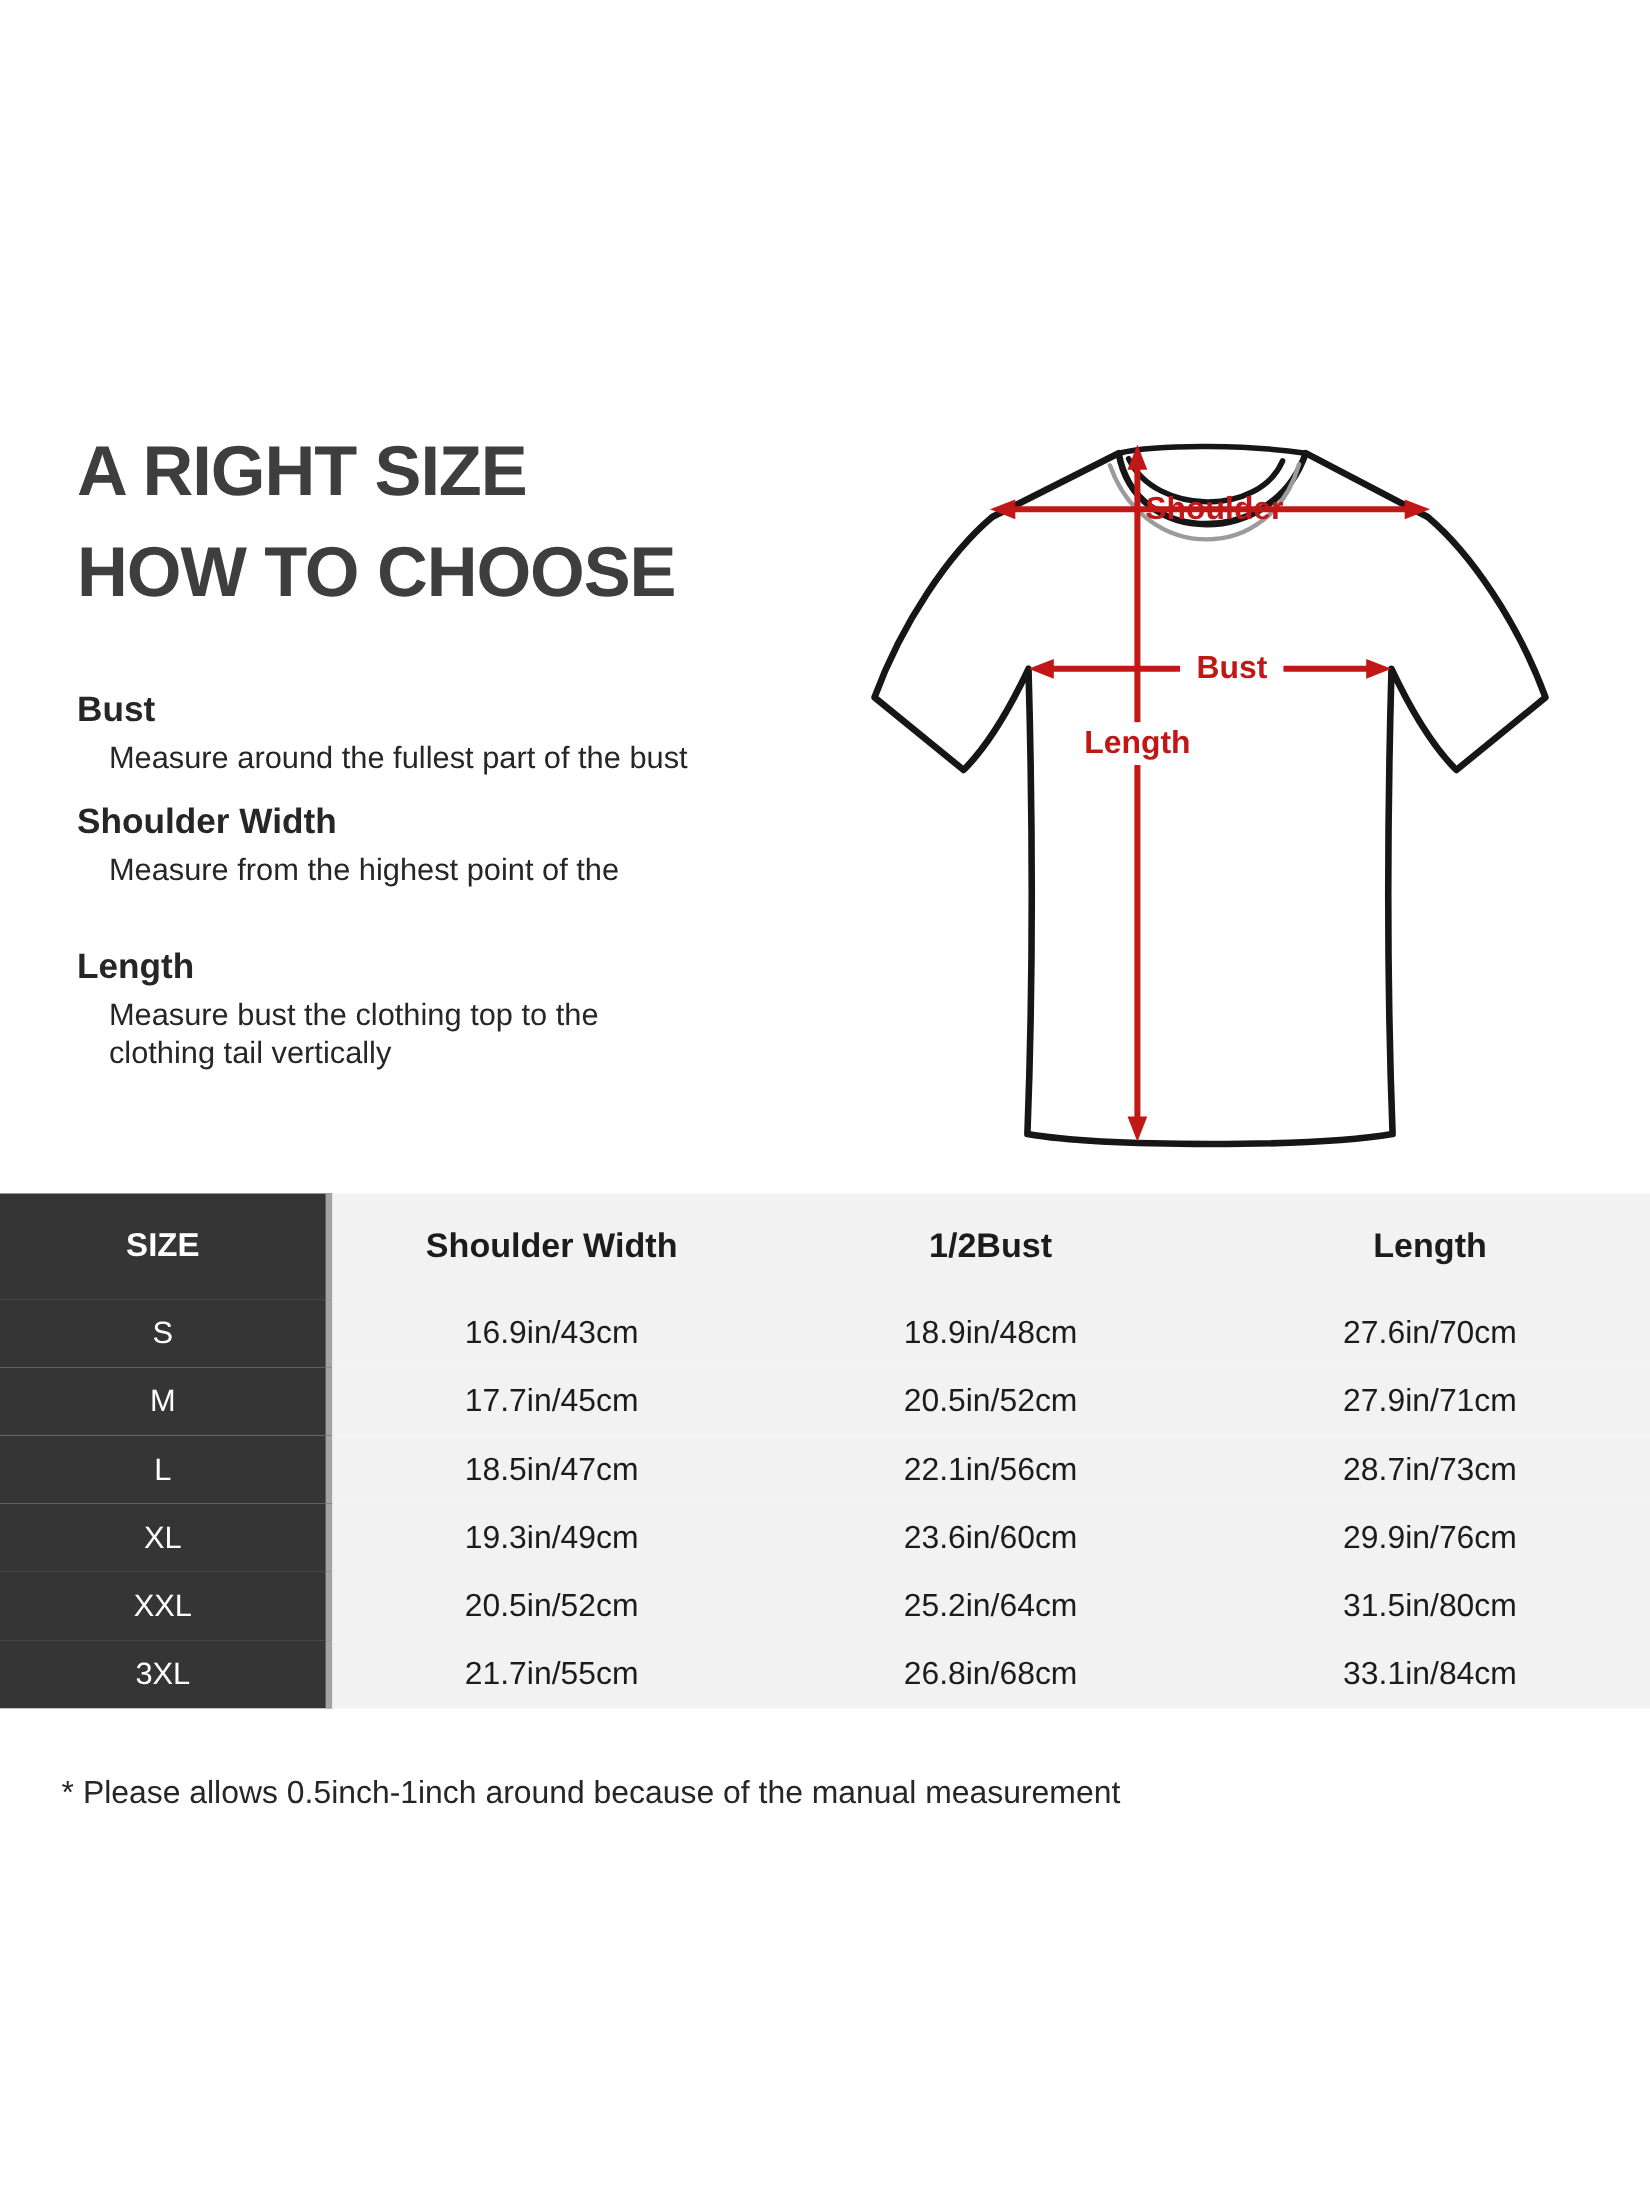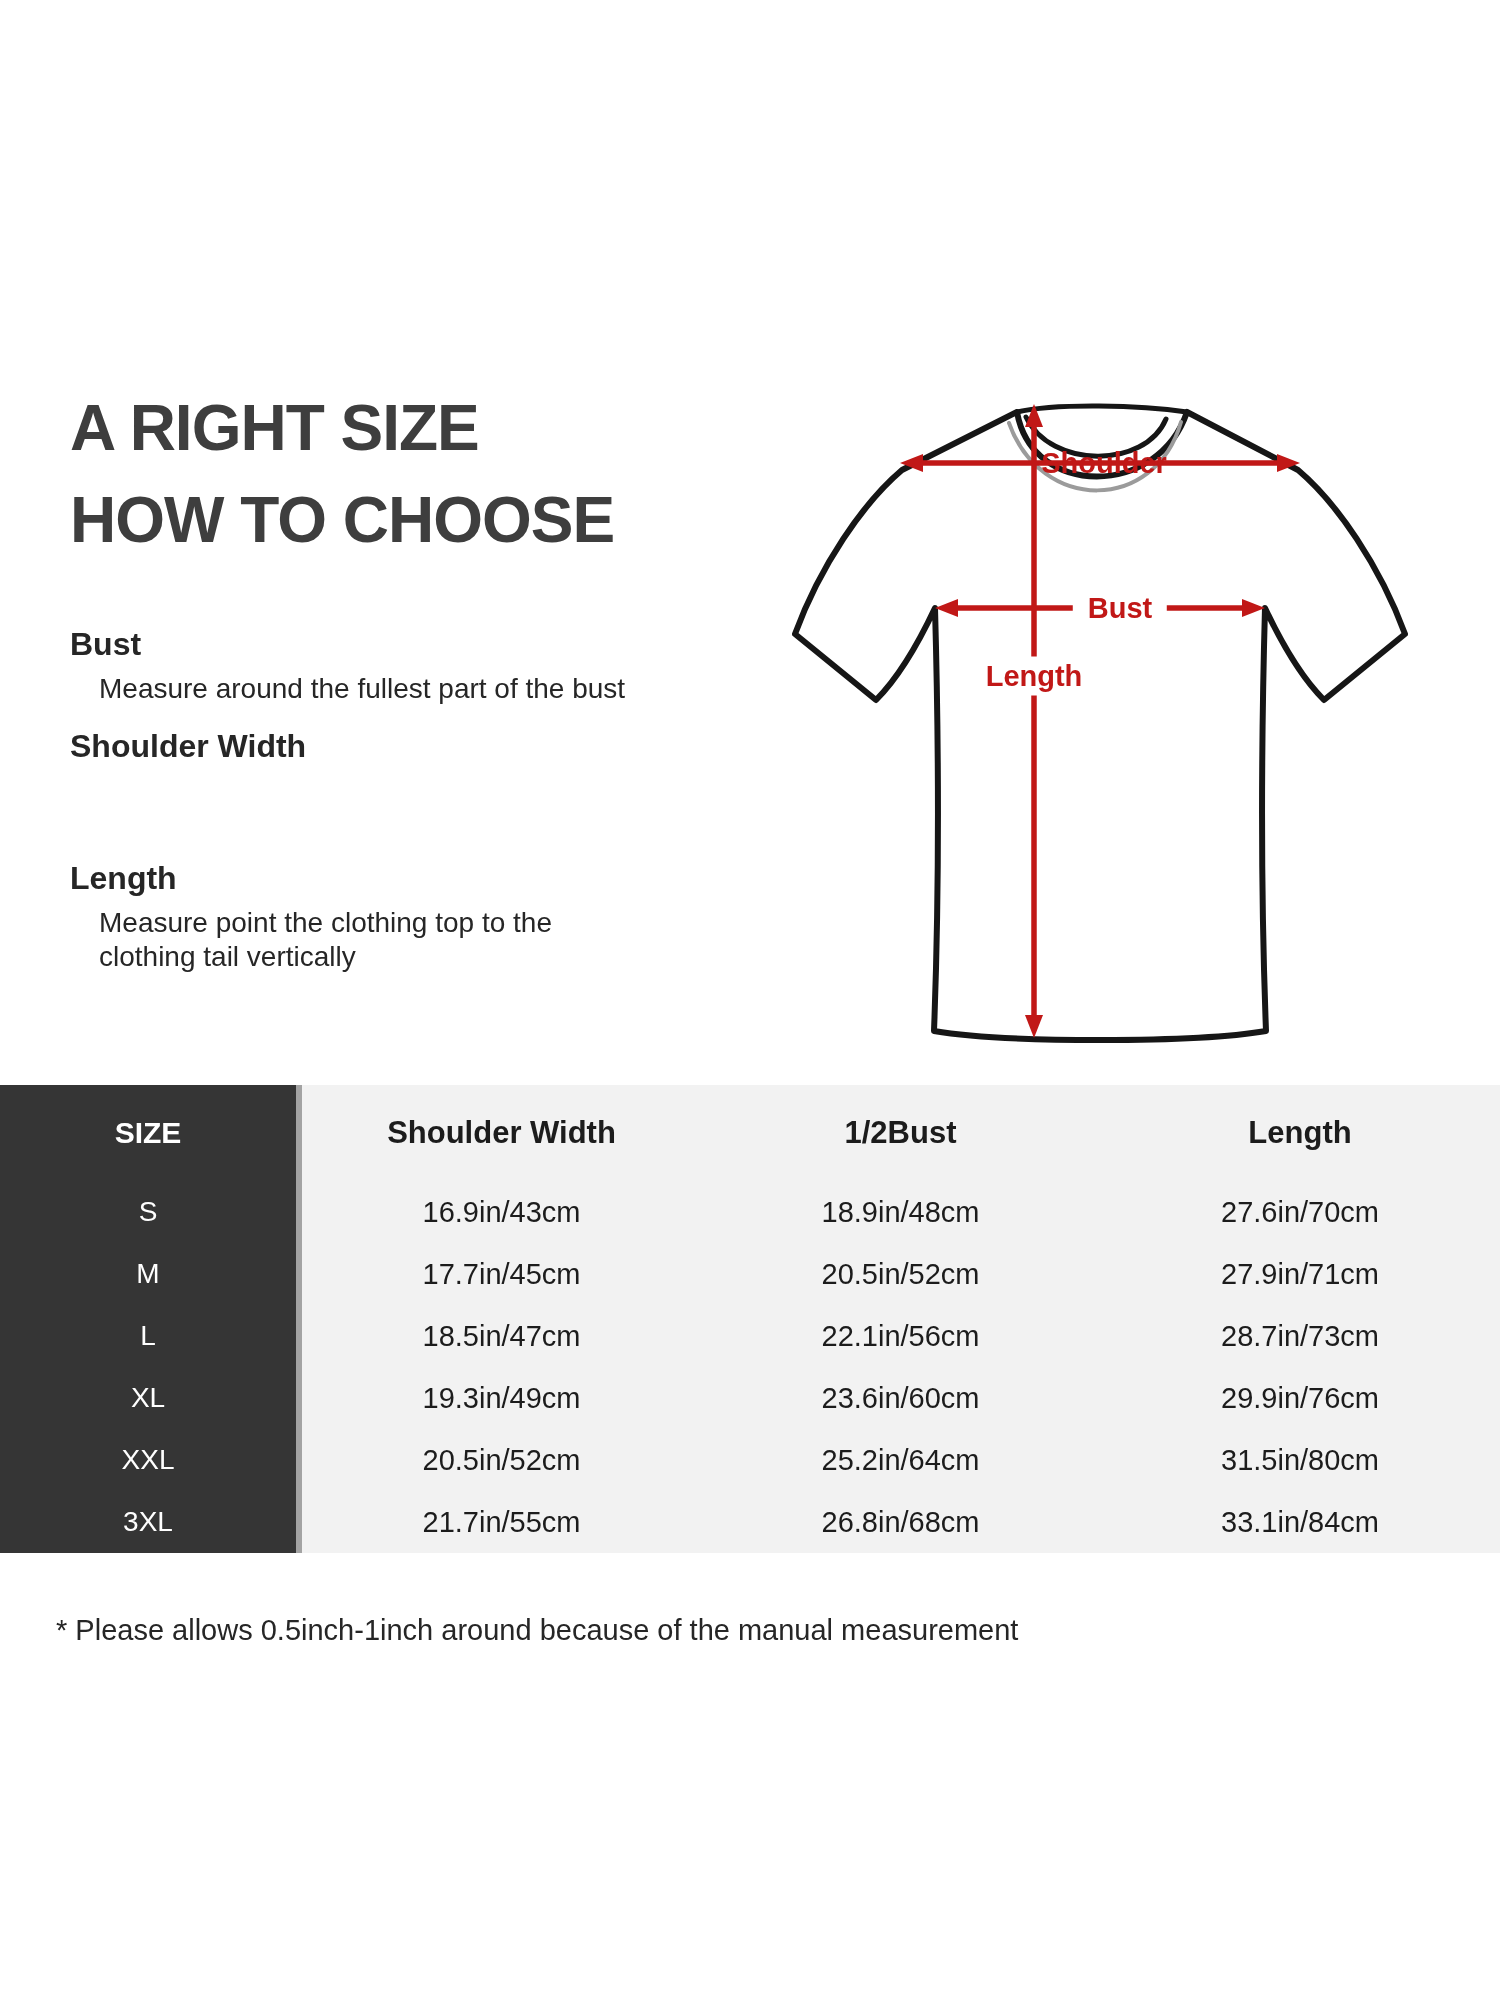--- a/index.html
+++ b/index.html
@@ -96,25 +96,26 @@
 </div>
 
 <div class="abs group group-bust">
   <h3>Bust</h3>
   <div class="desc-line">Measure around the fullest part of the bust</div>
   <div class="desc-line"></div>
 </div>
 
 <div class="abs group group-shoulder">
   <h3>Shoulder Width</h3>
+  <div class="desc-line">Measure from the highest point of the</div>
 </div>
 
 <div class="abs group group-length">
   <h3>Length</h3>
-  <div class="desc-line">Measure point the clothing top to the</div>
+  <div class="desc-line">Measure bust the clothing top to the</div>
   <div class="desc-line">clothing tail vertically</div>
 </div>
 
 <div class="abs diagram">
   <svg width="740" height="700" viewBox="0 0 740 700">
 
     <path class="tee-outline" d="
       M 257 42
       L 142 100
       C 103 133, 60 196, 35 264

